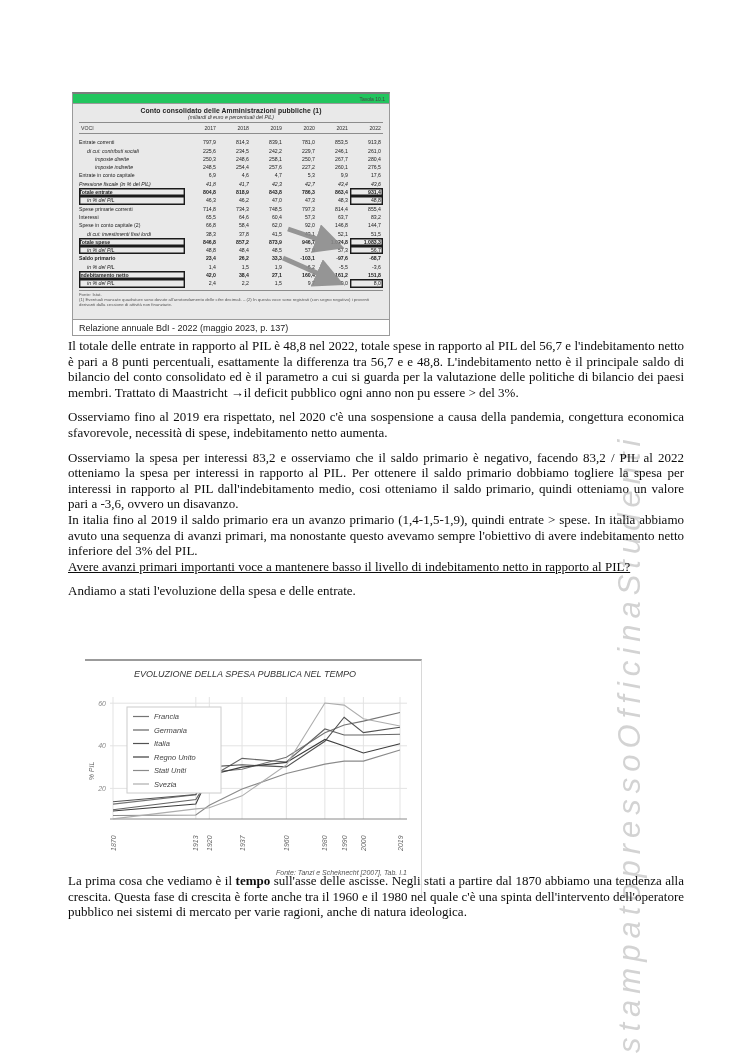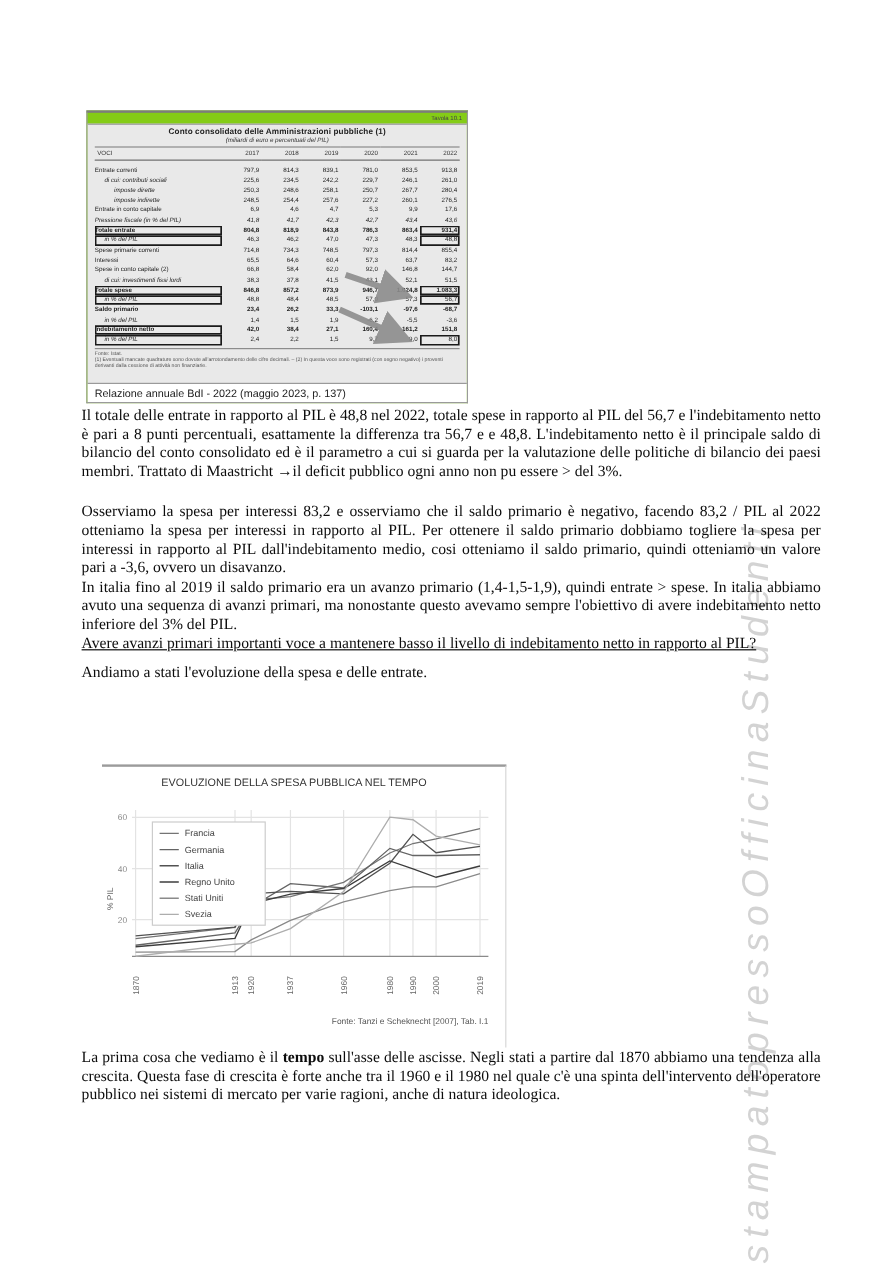--- a/index.html
+++ b/index.html
@@ -12,21 +12,21 @@
     position:absolute;left:612px;top:388px;height:665px;width:48px;
     writing-mode:vertical-rl;transform:rotate(180deg);
     font-family:"Liberation Sans", sans-serif;font-style:italic;
     font-size:31px;letter-spacing:6px;color:rgba(140,140,140,.38);
     white-space:nowrap;overflow:hidden;pointer-events:none;
   }
   
   .figure{
     position:absolute;left:72px;top:92px;width:318px;height:244px;
     border:1px solid #9a9a9a;border-top:2px solid #7d7d7d;
-    background:#84cc16;box-sizing:border-box;
+    background:#22c55e;box-sizing:border-box;
     font-family:"Liberation Sans", sans-serif;
     display:flex;flex-direction:column;
   }
   .tavola-row{flex:0 0 auto;text-align:right;font-size:5px;color:#444;padding:2px 4px 1px;}
   .panel{
     flex:1 1 auto;background:#e9e9e9;border-top:1px solid #9a9a9a;border-bottom:1px solid #9a9a9a;
     padding:3px 6px 1px;overflow:hidden;
   }
   .t-title{font-size:6.8px;font-weight:bold;text-align:center;color:#222;letter-spacing:.1px;}
   .t-sub{font-size:5.2px;font-style:italic;text-align:center;color:#333;margin-bottom:2px;}
@@ -53,22 +53,22 @@
   .caption{flex:0 0 auto;background:#fff;padding:3px 6px 2px;font-size:9px;color:#1c1c1c;}
   .fig-arrows{position:absolute;left:0;top:0;width:318px;height:244px;pointer-events:none;}
   
   .textblock{position:absolute;left:68px;width:616px;font-size:13px;line-height:15.6px;
     text-align:justify;color:#0c0c0c;}
   .textblock .gap{height:9px;}
   .seg-b{font-weight:bold;}
   .seg-u{text-decoration:underline;}
   
   .chartbox{
-    position:absolute;left:85px;top:637px;width:336px;height:234px;
-    border-top:2px solid #9b9b9b;border-right:1px solid #d8d8d8;background:#fff;
+    position:absolute;left:85px;top:659px;width:336px;height:234px;
+    border-top:2px solid #9b9b9b;border-right:1px solid #d8d8d8;background:#fff;font-style:italic;
   }
   .chartbox svg{display:block;}
 </style>
 </head>
 <body>
 
 <div class="watermark">stampatopressoOfficinaStudenti</div>
 
 <div class="figure">
   <div class="tavola-row">Tavola 10.1</div>
@@ -274,20 +274,21 @@
       </marker>
     </defs>
     <line x1="215" y1="135" x2="262" y2="151" stroke="#8c8c8c" stroke-width="5" marker-end="url(#ah)" opacity="0.9"></line>
     <line x1="210" y1="164" x2="262" y2="187" stroke="#8c8c8c" stroke-width="5" marker-end="url(#ah)" opacity="0.9"></line>
   </svg>
 </div>
 
 <div class="textblock" style="top:338px;">
   <div>Il totale delle entrate in rapporto al PIL è 48,8 nel 2022, totale spese in rapporto al PIL del 56,7 e l'indebitamento netto è pari a 8 punti percentuali, esattamente la differenza tra 56,7 e e 48,8. L'indebitamento netto è il principale saldo di bilancio del conto consolidato ed è il parametro a cui si guarda per la valutazione delle politiche di bilancio dei paesi membri.  Trattato di Maastricht →il deficit pubblico ogni anno non pu essere &gt; del 3%.</div>
   <div class="gap"></div>
+  <div>Osserviamo fino al 2019 era rispettato, nel 2020 c'è una sospensione a causa della pandemia, congettura economica sfavorevole, necessità di spese, indebitamento netto aumenta.</div>
   <div class="gap"></div>
   <div>Osserviamo la spesa per interessi 83,2 e osserviamo che il saldo primario è negativo, facendo 83,2 / PIL al 2022 otteniamo la spesa per interessi in rapporto al PIL. Per ottenere il saldo primario dobbiamo togliere la spesa per interessi in rapporto al PIL dall'indebitamento medio, cosi otteniamo il saldo primario, quindi otteniamo un valore pari a -3,6, ovvero un disavanzo.</div>
   <div>In italia fino al 2019 il saldo primario era un avanzo primario (1,4-1,5-1,9), quindi entrate &gt; spese.  In italia abbiamo avuto una sequenza di avanzi primari, ma nonostante questo avevamo sempre l'obiettivo di avere indebitamento netto inferiore del 3% del PIL.</div>
   <div><span class="seg-u">Avere avanzi primari importanti voce a mantenere basso il livello di indebitamento netto in rapporto al PIL?</span></div>
   <div class="gap"></div>
   <div>Andiamo a stati l'evoluzione della spesa e delle entrate.</div>
 </div>
 
 <div class="chartbox">
   <svg id="chart-svg" width="335" height="232" viewBox="0 0 335 232">

